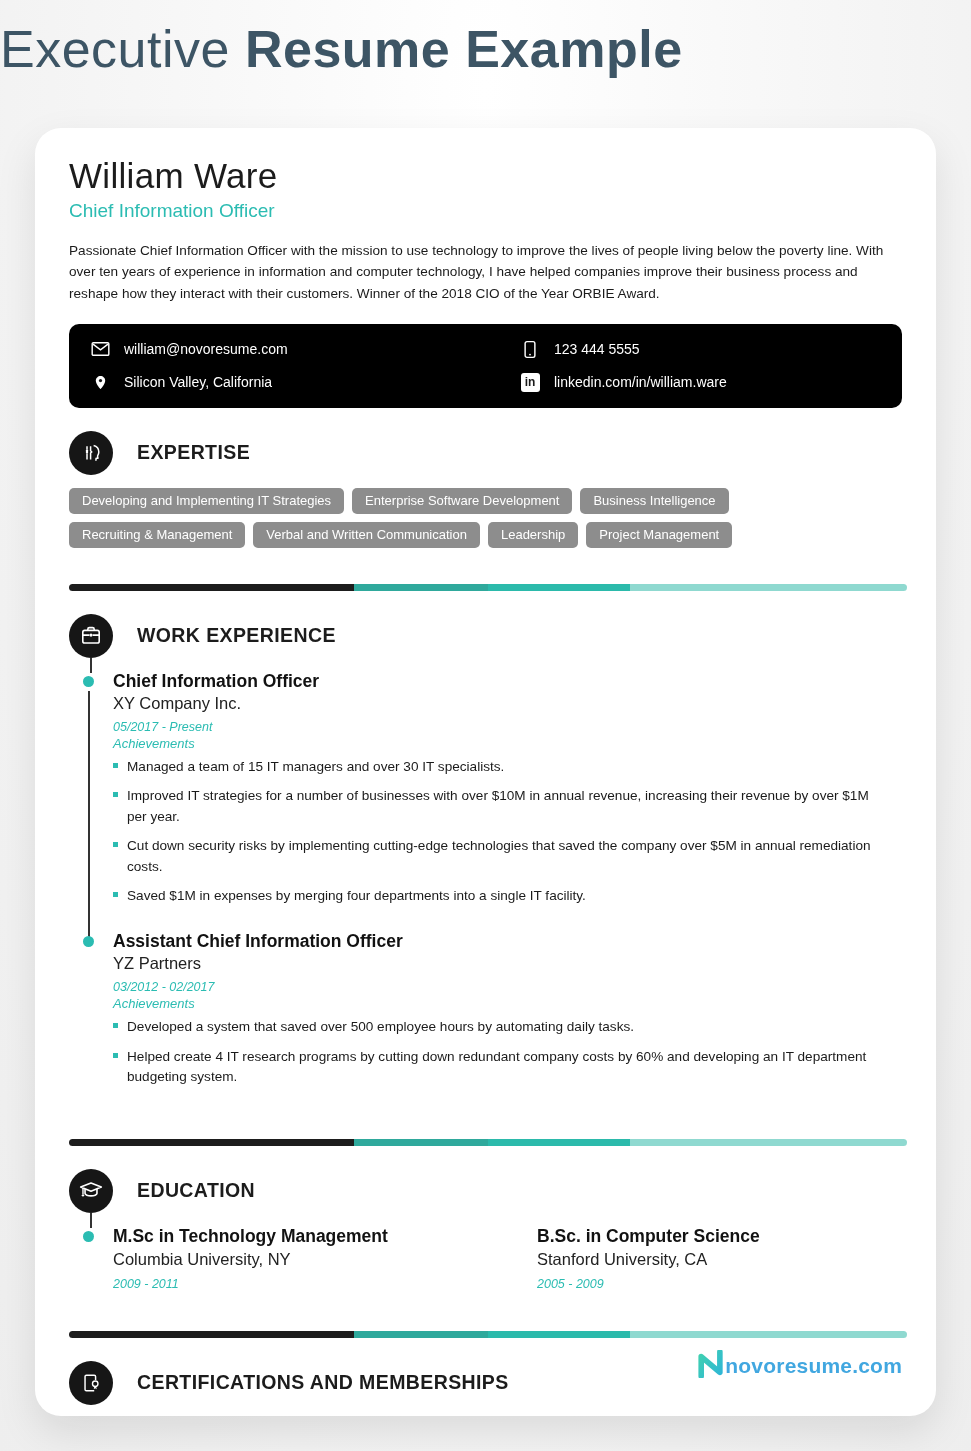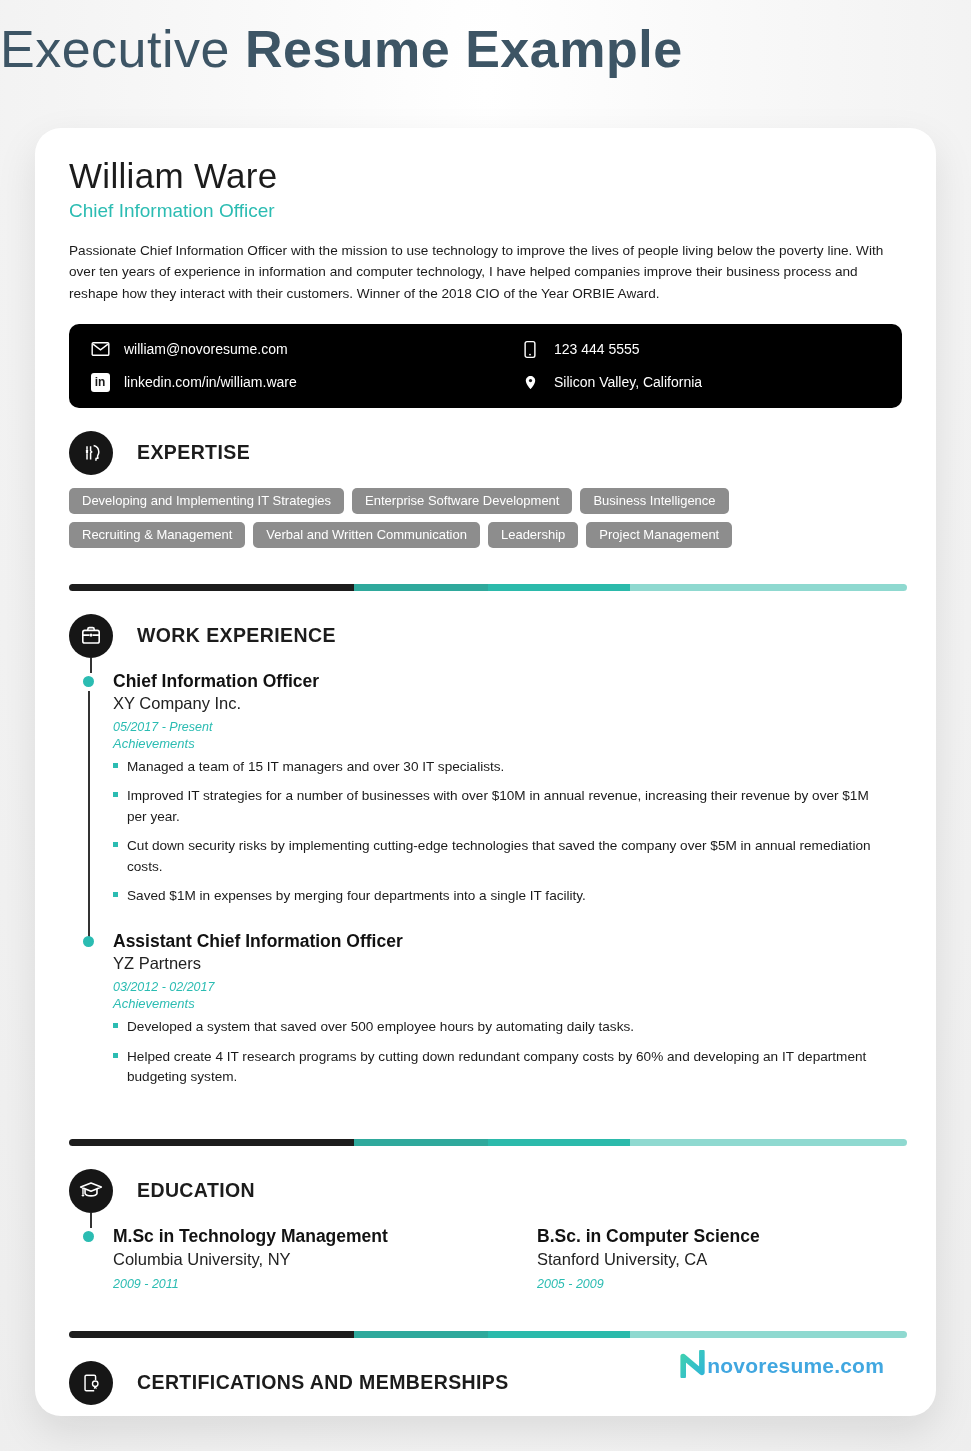--- a/index.html
+++ b/index.html
@@ -124,21 +124,21 @@
   .edu .dot {
     position:absolute; left:-30px; top:5px;
     width:11px; height:11px; border-radius:50%; background:#2bbcb2;
   }
   .e-degree { font-size:17.5px; font-weight:700; color:#121212; }
   .e-school { font-size:16.5px; color:#222; margin-top:3px; }
   .e-dates  { font-size:12.5px; font-style:italic; color:#2bbcb2; margin-top:8px; }
 
   
   .brand {
-    position:absolute; right:52px; bottom:34px;
+    position:absolute; right:34px; bottom:34px;
     display:flex; align-items:center; 
   }
   .brand-text { font-size:21px; font-weight:700; color:#41a7e0; letter-spacing:.2px; }
 
   .mt-sec { margin-top:23px; }
   .mt-div1 { margin-top:36px; }
   .mt-div2 { margin-top:26px; }
   .mt-div3 { margin-top:40px; }
 </style>
 </head>
@@ -170,32 +170,32 @@
       <span class="c-icon">
         <svg viewBox="0 0 16 24" width="12" height="19">
             <rect x="1.5" y="1.5" width="13" height="21" rx="2.4" fill="none" stroke="#fff" stroke-width="1.9"></rect>
             <circle cx="8" cy="18.8" r="1.2" fill="#fff"></circle>
           </svg>
       </span>
       <span>123 444 5555</span>
     </div>
     <div class="c-item">
       <span class="c-icon">
-          <span class="li-badge">in</span>
-        </span>
-      <span>linkedin.com/in/william.ware</span>
-    </div>
-    <div class="c-item">
-      <span class="c-icon">
         <svg viewBox="0 0 24 24" width="15" height="19">
             <path d="M12 1.5c-4.1 0-7.5 3.4-7.5 7.5 0 5.6 7.5 13.5 7.5 13.5s7.5-7.9 7.5-13.5c0-4.1-3.4-7.5-7.5-7.5z" fill="#fff"></path>
             <circle cx="12" cy="8.8" r="2.6" fill="#191919"></circle>
           </svg>
       </span>
       <span>Silicon Valley, California</span>
+    </div>
+    <div class="c-item">
+      <span class="c-icon">
+          <span class="li-badge">in</span>
+        </span>
+      <span>linkedin.com/in/william.ware</span>
     </div>
   </div>
 
   <div class="sec-head mt-sec">
     <div class="icon-col">
       <div class="sec-icon">
         <svg viewBox="0 0 24 24" width="24" height="24">
           <path d="M8 5.2v3.4 M8 12.4v6" stroke="#fff" stroke-width="1.5" fill="none"></path>
           <rect x="6.9" y="8.6" width="2.2" height="3.8" rx="0.6" fill="#fff"></rect>
           <path d="M11.6 5.2v4.6l1.1 1.1-1.1 1.1v6.4" stroke="#fff" stroke-width="1.5" fill="none"></path>

